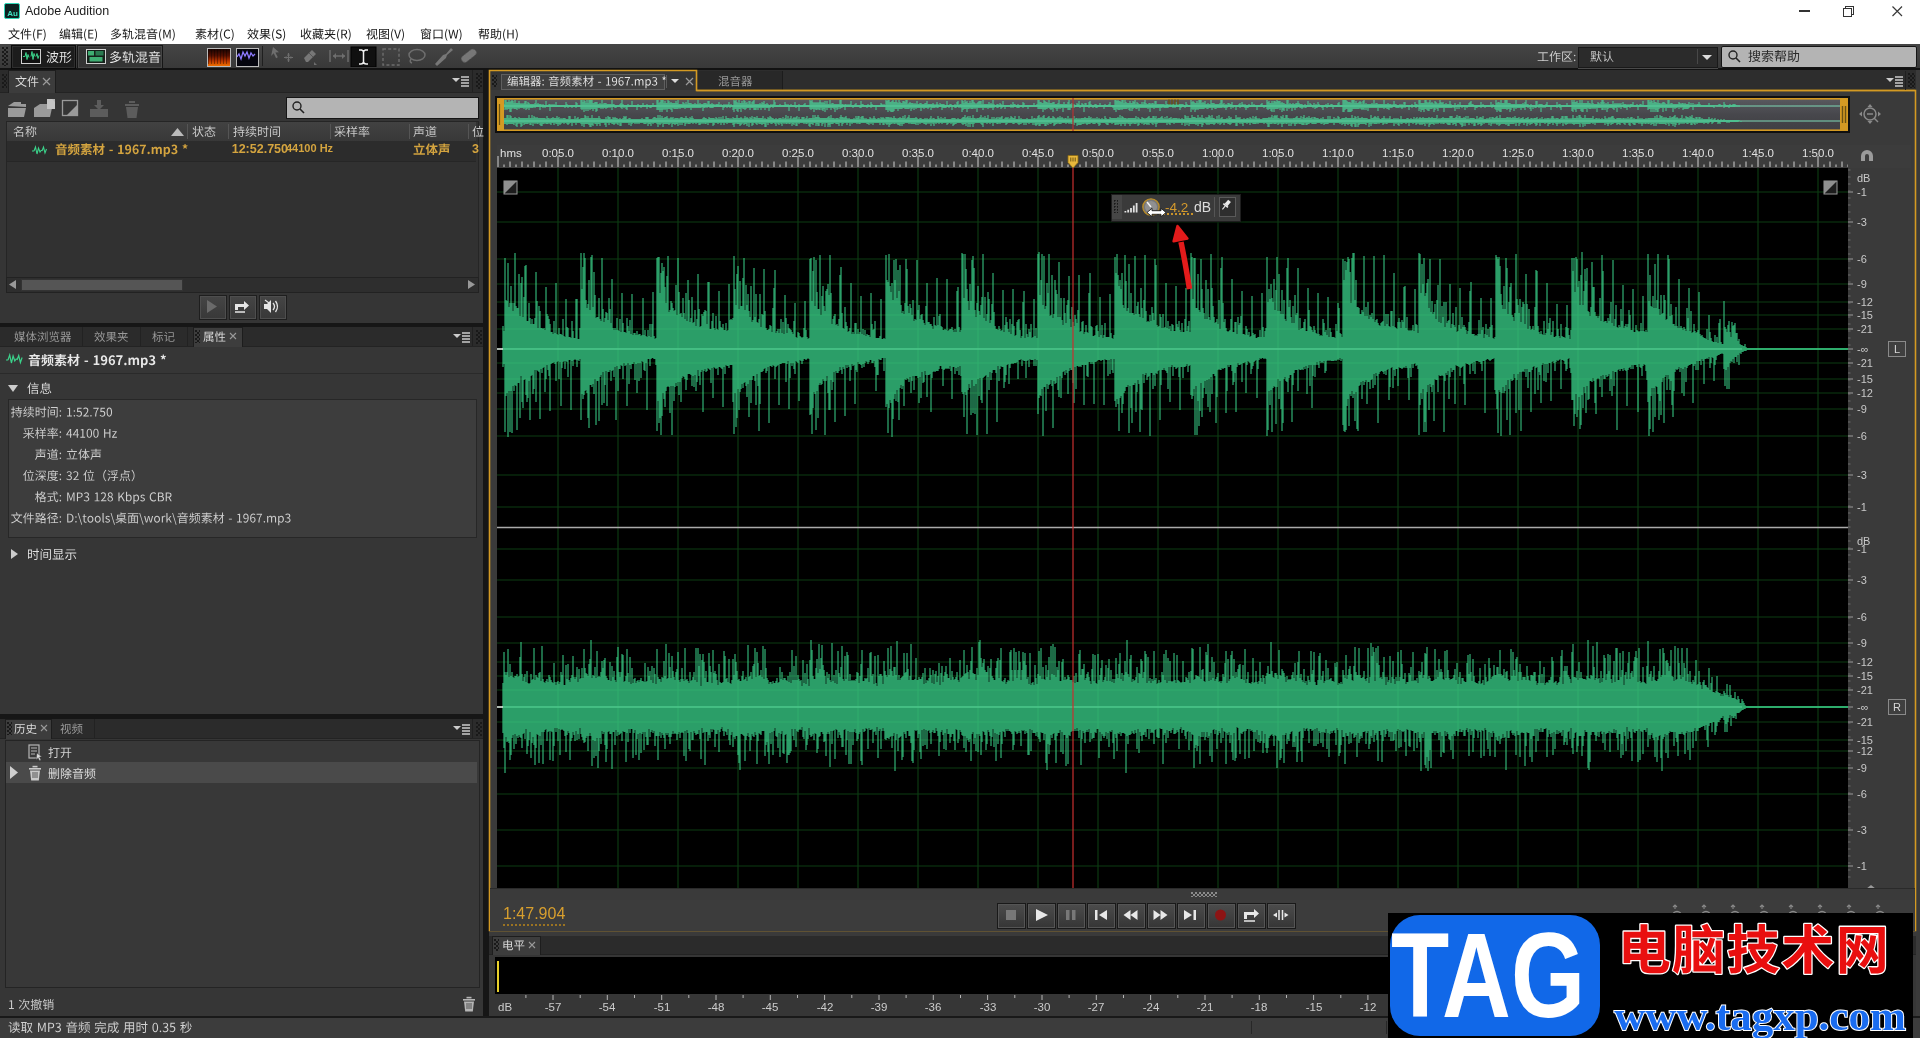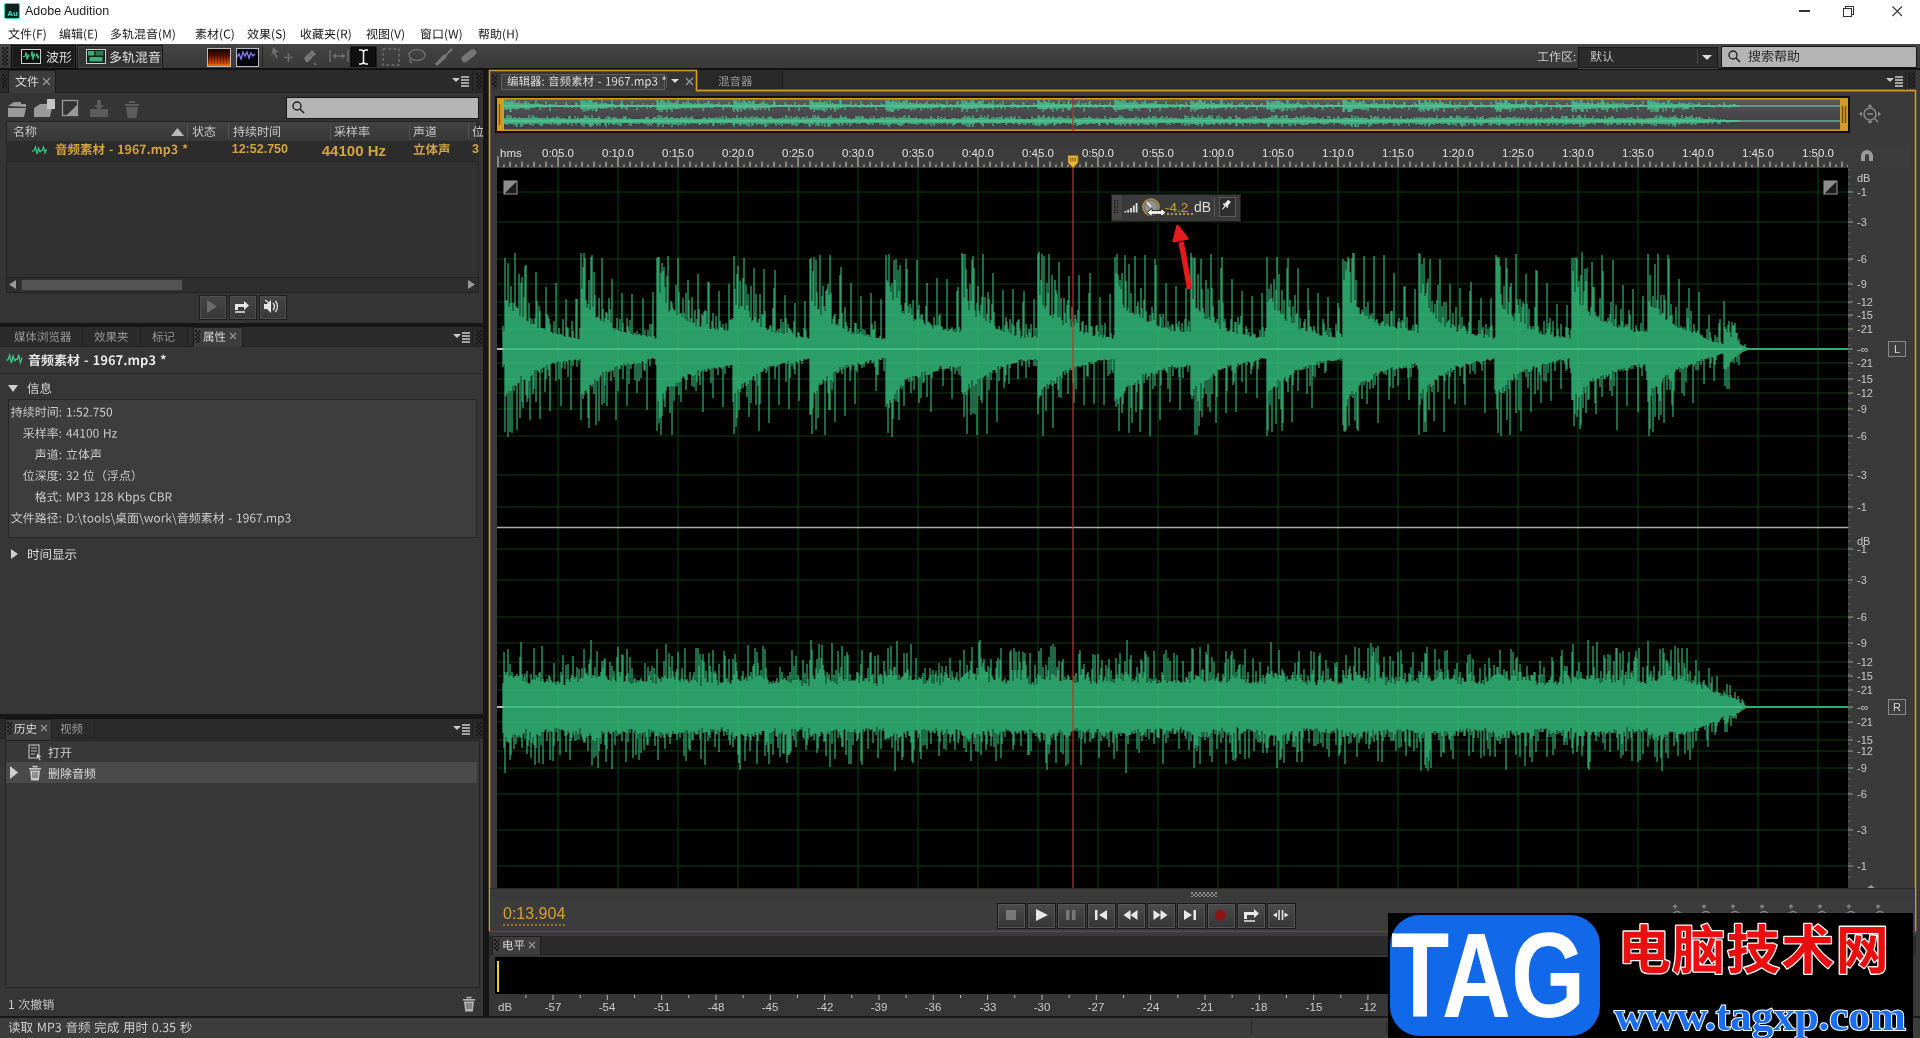--- a/index.html
+++ b/index.html
@@ -139,21 +139,21 @@
 <div class="abs" style="left:187px;top:124px;width:1px;height:15px;background:#555;"></div>
 <div class="abs" style="left:228px;top:124px;width:1px;height:15px;background:#555;"></div>
 <div class="abs" style="left:330px;top:124px;width:1px;height:15px;background:#555;"></div>
 <div class="abs" style="left:409px;top:124px;width:1px;height:15px;background:#555;"></div>
 <div class="abs" style="left:468px;top:124px;width:1px;height:15px;background:#555;"></div>
 <div class="abs" style="left:7px;top:141px;width:469px;height:20px;background:#2c2c2c;border-bottom:1px solid #262626;"></div>
 <svg class="abs" style="left:32px;top:145px" width="16" height="12">
       <path d="M0 6h2M2 6l1.5-4 1.5 7 1.5-6 1.5 4 1.5-2M10 6l1.5-4 1.5 6 1.5-4" stroke="#3bd38b" stroke-width="1.1" fill="none"></path>
     </svg>
 <div class="abs" style="left:188px;top:142px;font-size:12.5px;font-weight:bold;color:#d4a43f;width:100px;text-align:right;">12:52.750</div>
-<div class="abs" style="left:286px;top:142px;font-size:15px;font-weight:bold;color:#d4a43f;width:100px;text-align:right;">44100 Hz</div>
+<div class="abs" style="left:286px;top:142px;font-size:11px;font-weight:bold;color:#d4a43f;width:100px;">44100 Hz</div>
 <div class="abs" style="left:472px;top:142px;font-size:12.5px;font-weight:bold;color:#d4a43f;">3</div>
 <div class="abs" style="left:6px;top:277px;width:471px;height:14px;background:#2e2e2e;border:1px solid #222;"></div>
 <svg class="abs" style="left:9px;top:280px" width="8" height="9">
       <path d="M7 0L0 4.5L7 9z" fill="#999"></path>
     </svg>
 <svg class="abs" style="left:467px;top:280px" width="8" height="9">
       <path d="M1 0l7 4.5L1 9z" fill="#999"></path>
     </svg>
 <div class="abs" style="left:21px;top:279px;width:160px;height:10px;background:#555;border:1px solid #333;"></div>
 <div class="abs" style="left:199px;top:295px;width:26px;height:23px;background:linear-gradient(180deg,#454545,#383838);border:1px solid #1e1e1e;box-shadow:inset 0 0 0 1px #4e4e4e;"></div>
@@ -404,21 +404,21 @@
       <text x="1857" y="870" font-size="11" fill="#c8c8c8" font-family="Liberation Sans">-1</text>
       <rect x="1888.5" y="341.5" width="17" height="15" fill="#3f3f3f" stroke="#8a8a8a"></rect>
       <text x="1897" y="353" font-size="11" fill="#d8d8d8" text-anchor="middle" font-family="Liberation Sans">L</text>
       <rect x="1888.5" y="699.5" width="17" height="15" fill="#3f3f3f" stroke="#8a8a8a"></rect>
       <text x="1897" y="711" font-size="11" fill="#d8d8d8" text-anchor="middle" font-family="Liberation Sans">R</text>
       <path d="M1866 889l5-4 5 4z" fill="#9a9a9a"></path>
     </svg>
 <div class="abs" style="left:490px;top:888px;width:1425px;height:12px;background:#3a3a3a;border-top:1px solid #2a2a2a;"></div>
 <div class="abs grip" style="left:1191px;top:892px;width:26px;height:5px;"></div>
 <div class="abs" style="left:490px;top:900px;width:1425px;height:31px;background:#3c3c3c;"></div>
-<div class="abs" style="left:503px;top:905px;font-size:16px;color:#d89f2e;border-bottom:2px dotted #9a7322;padding-bottom:1px;">0:13.904</div>
+<div class="abs" style="left:503px;top:905px;font-size:16px;color:#d89f2e;border-bottom:2px dotted #9a7322;padding-bottom:1px;">1:47.904</div>
 <div class="abs" style="left:997px;top:903px;width:27px;height:24px;background:linear-gradient(180deg,#4c4c4c,#353535);border:1px solid #191919;box-shadow:inset 0 0 0 1px #555;"></div>
 <div class="abs" style="left:1027px;top:903px;width:27px;height:24px;background:linear-gradient(180deg,#4c4c4c,#353535);border:1px solid #191919;box-shadow:inset 0 0 0 1px #555;"></div>
 <div class="abs" style="left:1057px;top:903px;width:27px;height:24px;background:linear-gradient(180deg,#4c4c4c,#353535);border:1px solid #191919;box-shadow:inset 0 0 0 1px #555;"></div>
 <div class="abs" style="left:1087px;top:903px;width:27px;height:24px;background:linear-gradient(180deg,#4c4c4c,#353535);border:1px solid #191919;box-shadow:inset 0 0 0 1px #555;"></div>
 <div class="abs" style="left:1117px;top:903px;width:27px;height:24px;background:linear-gradient(180deg,#4c4c4c,#353535);border:1px solid #191919;box-shadow:inset 0 0 0 1px #555;"></div>
 <div class="abs" style="left:1147px;top:903px;width:27px;height:24px;background:linear-gradient(180deg,#4c4c4c,#353535);border:1px solid #191919;box-shadow:inset 0 0 0 1px #555;"></div>
 <div class="abs" style="left:1177px;top:903px;width:27px;height:24px;background:linear-gradient(180deg,#4c4c4c,#353535);border:1px solid #191919;box-shadow:inset 0 0 0 1px #555;"></div>
 <div class="abs" style="left:1207px;top:903px;width:27px;height:24px;background:linear-gradient(180deg,#4c4c4c,#353535);border:1px solid #191919;box-shadow:inset 0 0 0 1px #555;"></div>
 <div class="abs" style="left:1237px;top:903px;width:27px;height:24px;background:linear-gradient(180deg,#4c4c4c,#353535);border:1px solid #191919;box-shadow:inset 0 0 0 1px #555;"></div>
 <div class="abs" style="left:1267px;top:903px;width:27px;height:24px;background:linear-gradient(180deg,#4c4c4c,#353535);border:1px solid #191919;box-shadow:inset 0 0 0 1px #555;"></div>

